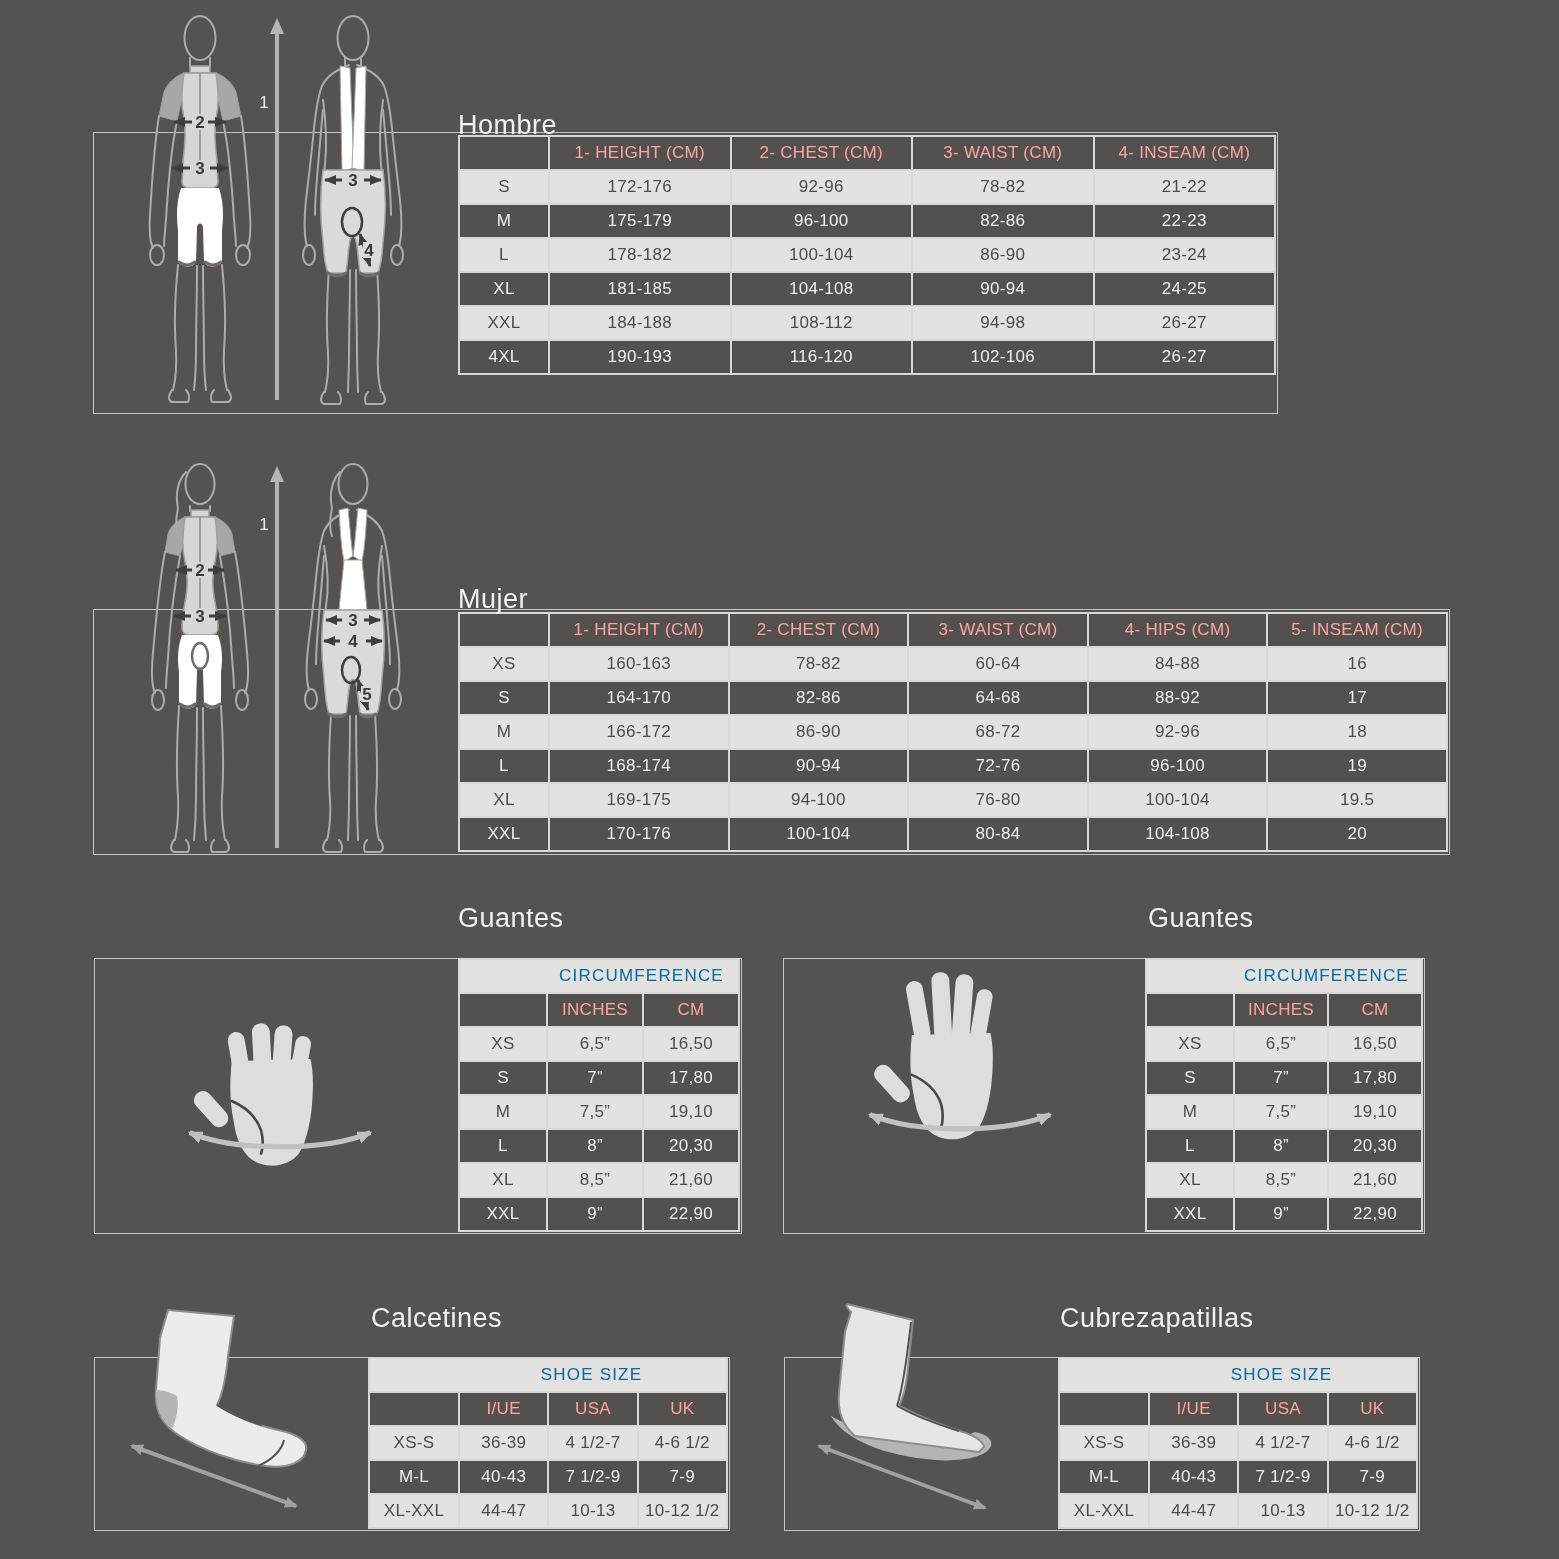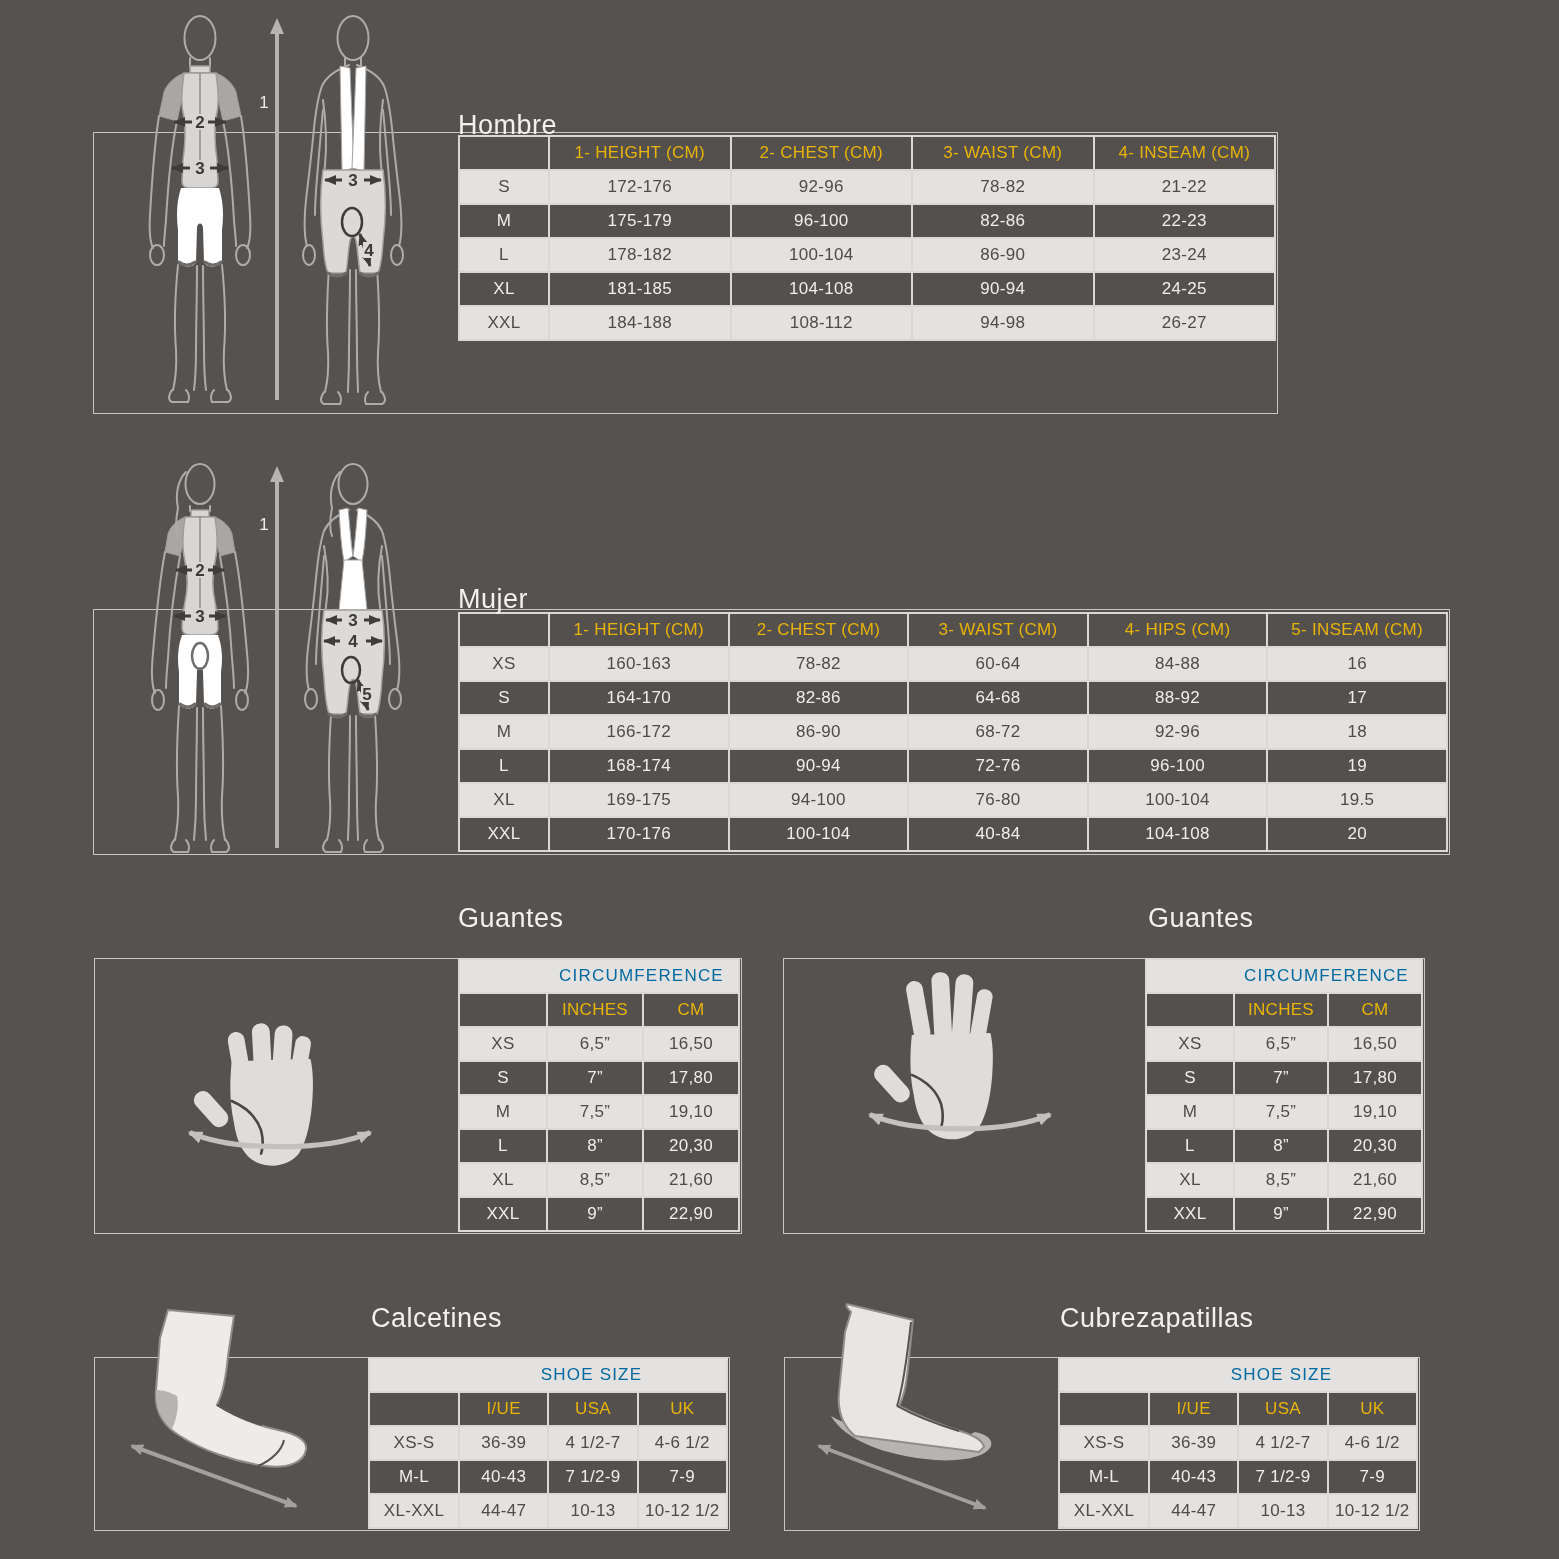--- a/index.html
+++ b/index.html
@@ -4,21 +4,21 @@
 <style>
   html,body{margin:0;padding:0;background:#555250;}
   .canvas{position:relative;width:1559px;height:1559px;background:#555250;overflow:hidden;
           font-family:"Liberation Sans","DejaVu Sans",sans-serif;}
   .panel{position:absolute;border:1px solid #c7c6c4;z-index:0;}
   .fig{position:absolute;z-index:1;}
   .sec-title{position:absolute;z-index:3;color:#f2f1ef;font-size:27px;letter-spacing:.5px;}
   .size-table{position:absolute;z-index:2;border-collapse:collapse;table-layout:fixed;font-size:17px;}
   .size-table th,.size-table td{border:2px solid #d9d8d6;text-align:center;vertical-align:middle;
       height:32px;font-weight:normal;padding:0 3px;letter-spacing:.3px;white-space:nowrap;}
-  .size-table thead th{background:#53504e;color:#eab308;}
+  .size-table thead th{background:#53504e;color:#fca5a5;}
   .size-table thead tr.group-row th{background:#e3e2e0;color:#0369a1;letter-spacing:1.2px;}
   .size-table tbody tr:nth-child(odd){background:#e3e2e0;color:#4e4b48;}
   .size-table tbody tr:nth-child(even){background:#53504e;color:#efeeec;}
   #t-hombre{left:458px;top:135px;width:818px;}
   #t-mujer{left:458px;top:612px;width:990px;}
   #t-gl{left:458px;top:958px;width:282px;}
   #t-gr{left:1145px;top:958px;width:278px;}
   #t-socks{left:368px;top:1357px;width:360px;}
   #t-covers{left:1058px;top:1357px;width:360px;}
   #t-hombre col.c-label,#t-mujer col.c-label{width:90px;}
@@ -178,20 +178,27 @@
           <td>90-94</td>
           <td>24-25</td>
         </tr>
         <tr>
           <th class="rowlabel">XXL</th>
           <td>184-188</td>
           <td>108-112</td>
           <td>94-98</td>
           <td>26-27</td>
         </tr>
+        <tr>
+          <th class="rowlabel">4XL</th>
+          <td>190-193</td>
+          <td>116-120</td>
+          <td>102-106</td>
+          <td>26-27</td>
+        </tr>
       </tbody>
     </table>
 
   <div class="panel" style="left:93px;top:609px;width:1355px;height:244px;"></div>
   <div class="sec-title" style="left:458px;top:556px;margin-top:28px;">Mujer</div>
 
   <svg class="fig" style="left:120px;top:458px;" width="320" height="398" viewBox="0 0 320 398">
     <defs>
       <marker id="ad-w" markerUnits="userSpaceOnUse" markerWidth="13" markerHeight="12" refX="11" refY="5" orient="auto-start-reverse">
         <path d="M0,0 L12,5 L0,10 Z" fill="#3f3d3b"></path>
@@ -331,21 +338,21 @@
           <td>169-175</td>
           <td>94-100</td>
           <td>76-80</td>
           <td>100-104</td>
           <td>19.5</td>
         </tr>
         <tr>
           <th class="rowlabel">XXL</th>
           <td>170-176</td>
           <td>100-104</td>
-          <td>40-84</td>
+          <td>80-84</td>
           <td>104-108</td>
           <td>20</td>
         </tr>
       </tbody>
     </table>
 
   <div class="panel" style="left:94px;top:958px;width:646px;height:274px;"></div>
   <div class="sec-title" style="left:458px;top:903px;">Guantes</div>
 
   <svg class="fig" style="left:175px;top:1000px;" width="210" height="200" viewBox="0 0 200 190">

